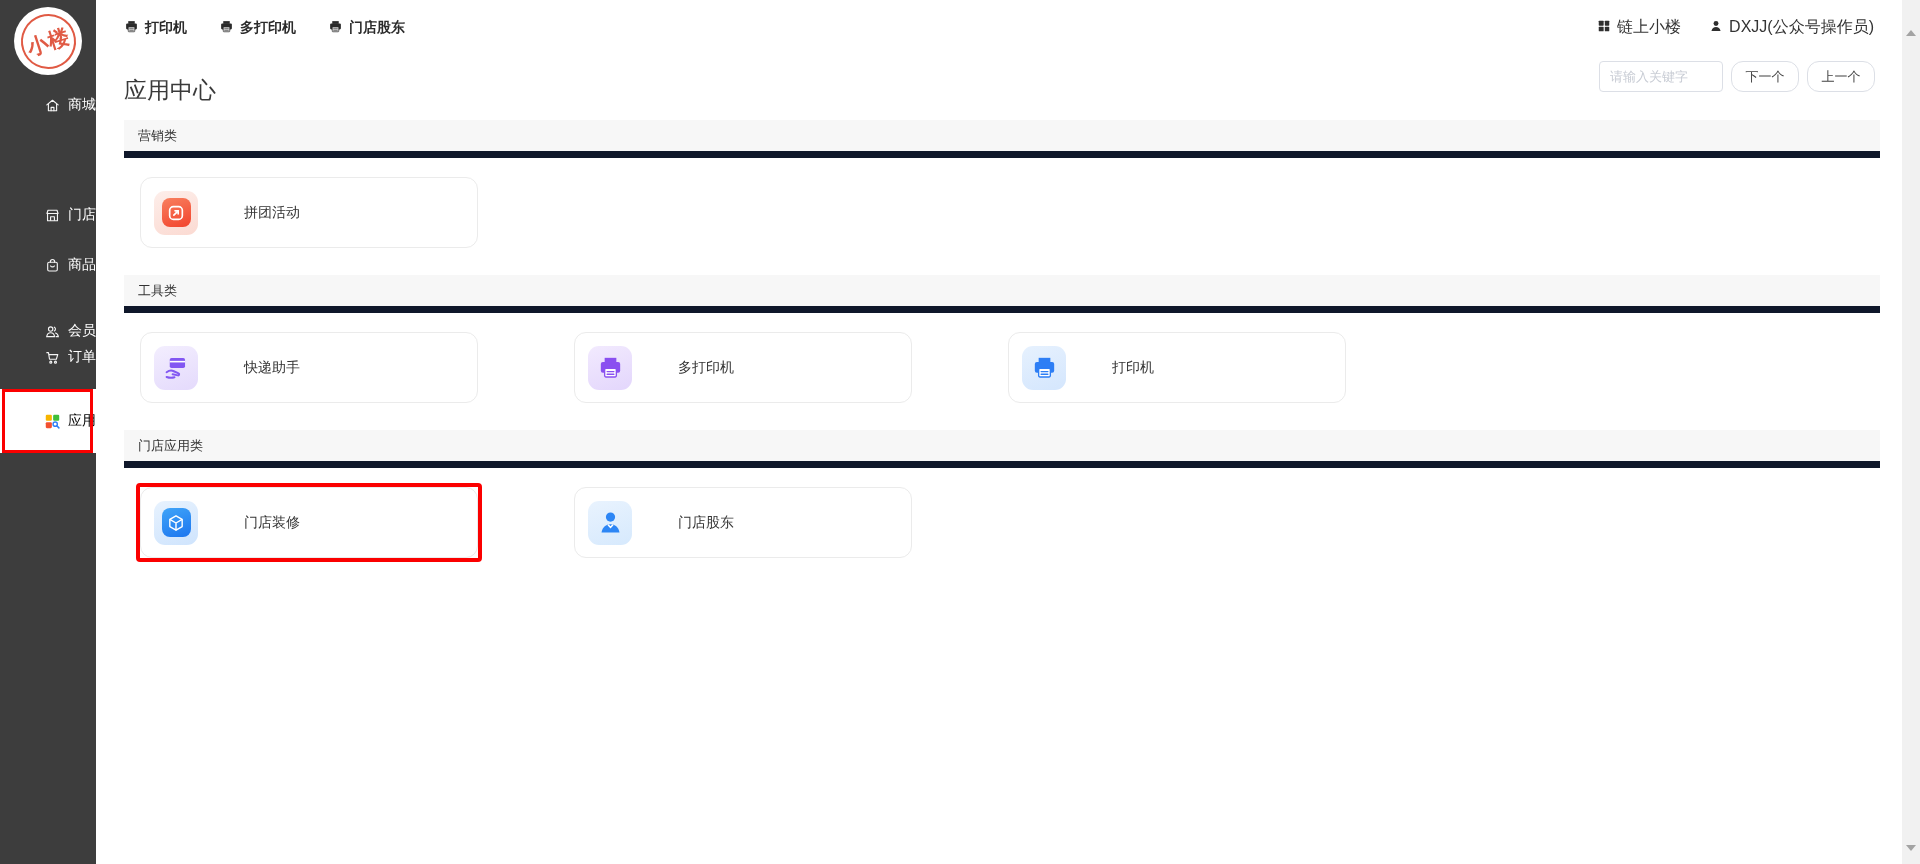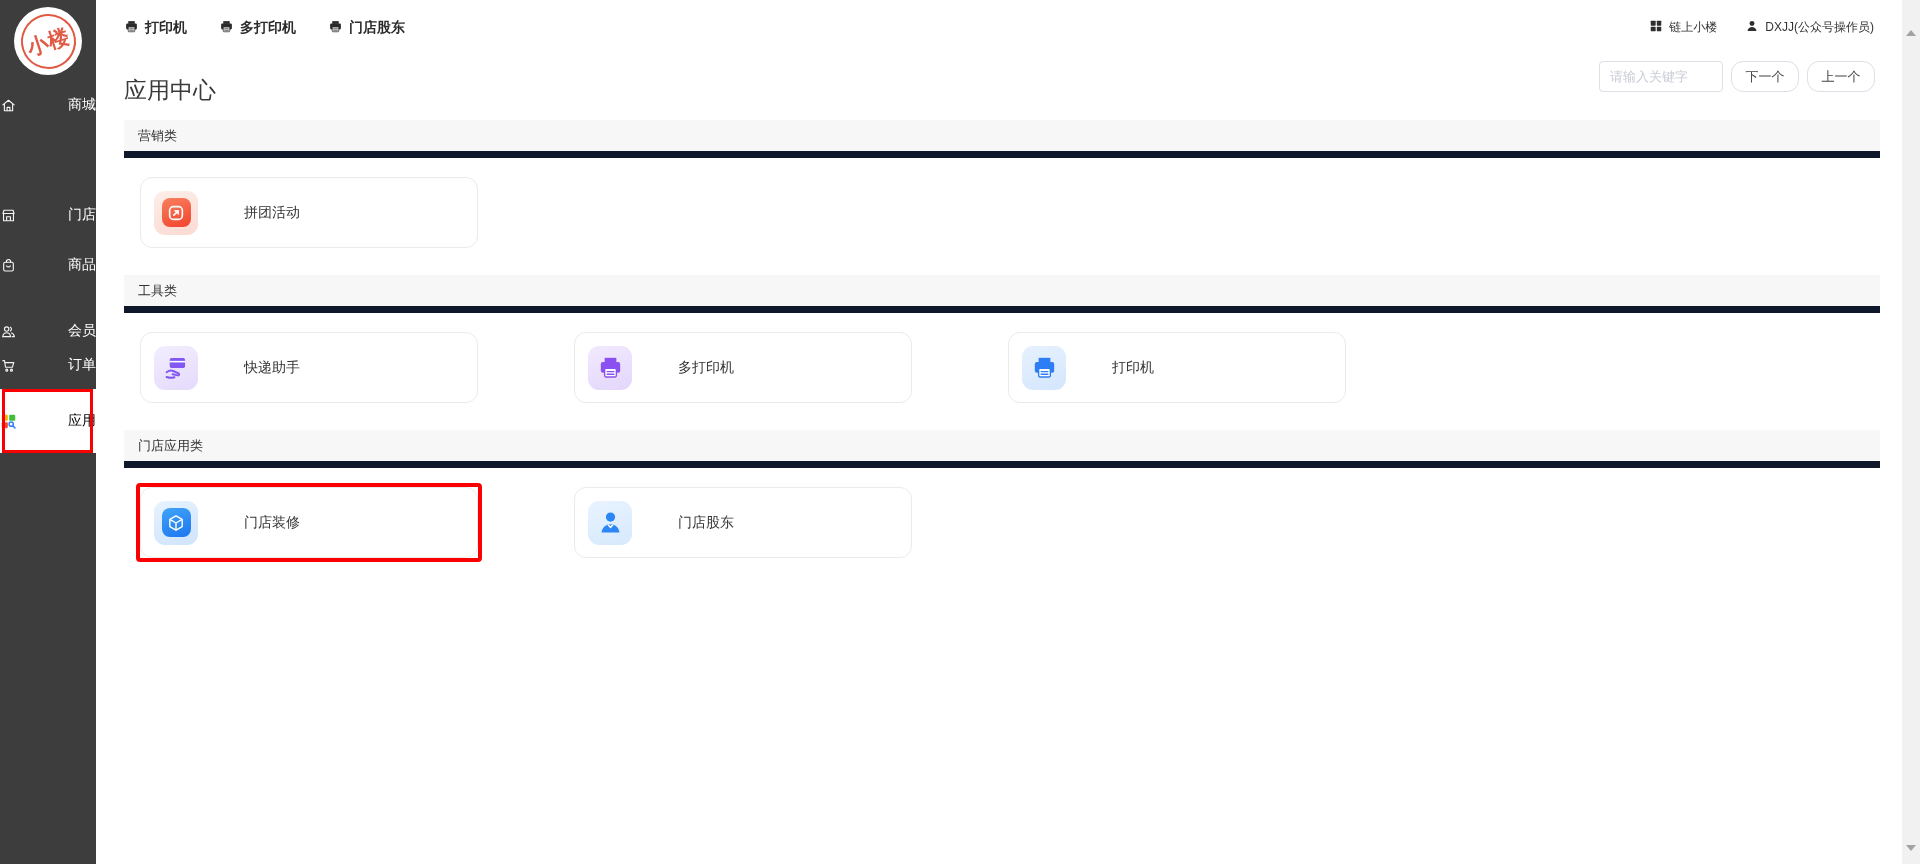--- a/index.html
+++ b/index.html
@@ -8,34 +8,34 @@
   #screen { position:relative; width:1920px; height:864px; background:#fff; overflow:hidden; }
 
   
   .sidebar { position:absolute; left:0; top:0; width:96px; height:864px; background:#3d3d3d; z-index:5; }
   .logo { width:68px; height:68px; margin:7px auto 0; background:#fff; border-radius:50%;
           display:flex; align-items:center; justify-content:center; }
   .logo-inner { width:55px; height:55px; border:2px solid #e05a44; border-radius:50%; color:#e05a44;
           display:flex; align-items:center; justify-content:center; font-size:21px; font-weight:bold;
           transform:rotate(-18deg); letter-spacing:1px; }
   .side-item { position:absolute; left:0; width:96px; height:50px; display:flex; align-items:center;
-          justify-content:space-between; gap:7px; color:#fff; font-size:14px; cursor:pointer; }
+          justify-content:flex-end; gap:7px; color:#fff; font-size:14px; cursor:pointer; }
   .side-item .icn { width:17px; height:17px; display:flex; }
   .side-item .icn svg { width:17px; height:17px; }
   .side-item.active { background:#fff; color:#000000; height:64px; }
   .annot-overlay { position:absolute; left:2px; top:0; right:3px; bottom:0; border:3px solid #fb0000; pointer-events:none; }
 
   
   .topbar { position:absolute; left:96px; top:0; right:18px; height:55px; background:#fff;
           display:flex; align-items:center; z-index:3; }
   .tabs { display:flex; gap:32px; margin-left:28px; }
   .tab { display:flex; align-items:center; gap:6px; font-size:14px; font-weight:700; color:#2b2b2b; cursor:pointer; }
   .tab svg { width:15px; height:15px; }
   .topbar-right { margin-left:auto; display:flex; align-items:center; gap:28px; padding-right:28px;
-          font-size:12px; color:#333; }
+          font-size:16px; color:#333; }
   .tb-chip { display:flex; align-items:center; gap:6px; cursor:pointer; }
   .tb-chip svg { width:14px; height:14px; }
 
   
   .content { position:absolute; left:96px; top:55px; right:18px; bottom:0; background:#fff;
           padding:0 22px 0 28px; }
   .page-title { margin-top:21px; font-size:23px; font-weight:400; color:#3a3a3a; line-height:28px; margin-bottom:16px; }
   .page-tools { position:absolute; top:61px; right:45px; display:flex; gap:8px; z-index:4; }
   .search-input { width:124px; height:31px; border:1px solid #dcdfe6; border-radius:4px; padding:0 10px;
           font-size:13px; color:#333; outline:none; font-family:inherit; }
@@ -109,21 +109,21 @@
           <span class="icn">
             <svg viewBox="0 0 24 24" fill="none" stroke="#f5f5f5" stroke-width="1.6" stroke-linecap="round">
               <circle cx="9.4" cy="8.6" r="3.1"></circle>
               <path d="M3.8 19.2c.6-3.5 2.8-5.4 5.6-5.4s5 1.9 5.6 5.4z"></path>
               <path d="M14.6 5.9a3.1 3.1 0 0 1 0 5.4"></path>
               <path d="M16.2 14.1c2.3.6 3.6 2.3 4 5.1h-3"></path>
             </svg>
           </span>
           <span>会员</span>
         </div>
-        <div class="side-item" style="top: 340px;">
+        <div class="side-item" style="top: 332px;">
           <span class="icn">
             <svg viewBox="0 0 24 24" fill="none" stroke="#f5f5f5" stroke-width="1.6" stroke-linecap="round" stroke-linejoin="round">
               <path d="M4 5.2h2.3l1.5 9.3h9.6l2-6.6H7"></path>
               <circle cx="9.6" cy="18.6" r="1.4"></circle>
               <circle cx="16.2" cy="18.6" r="1.4"></circle>
             </svg>
           </span>
           <span>订单</span>
         </div>
         <div class="side-item active" style="top: 389px;">

